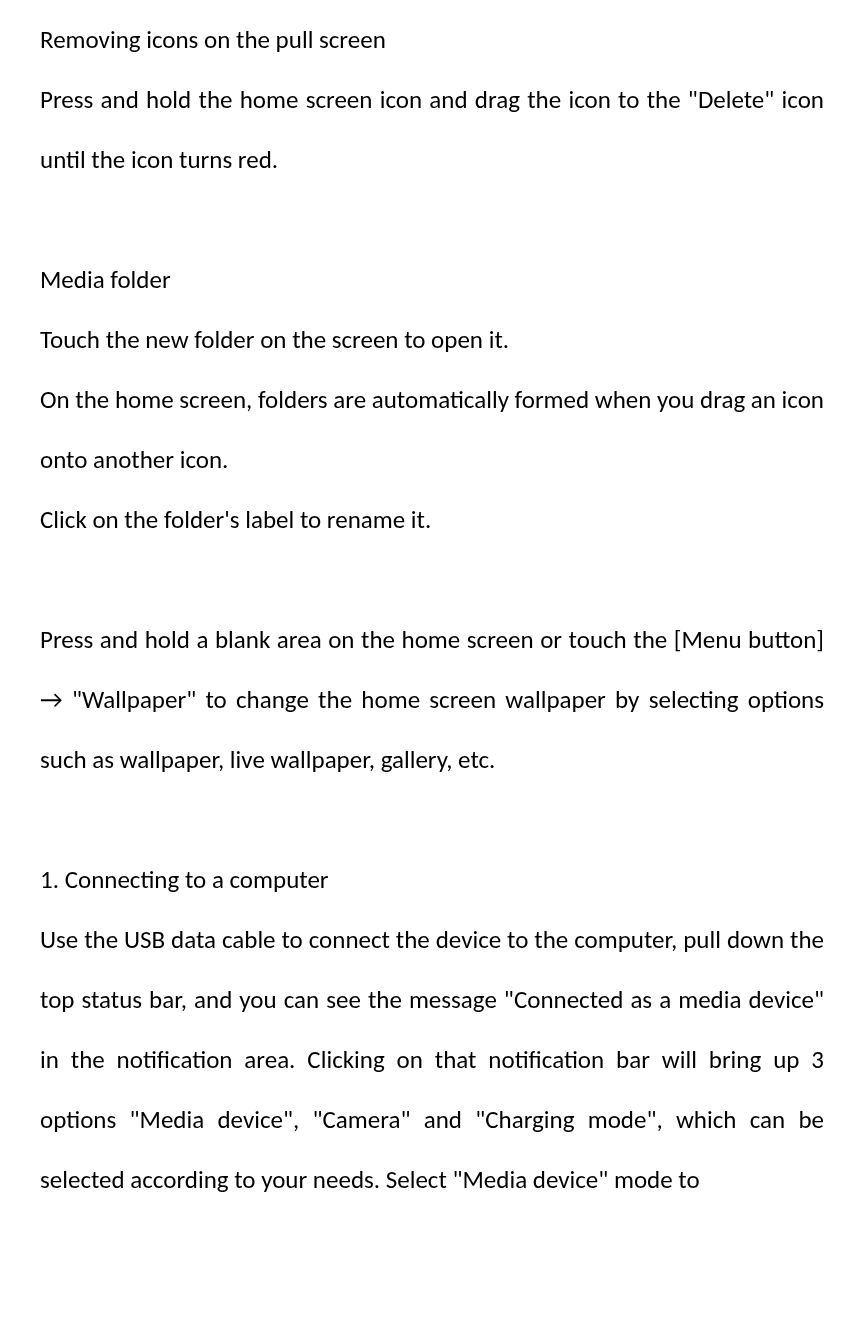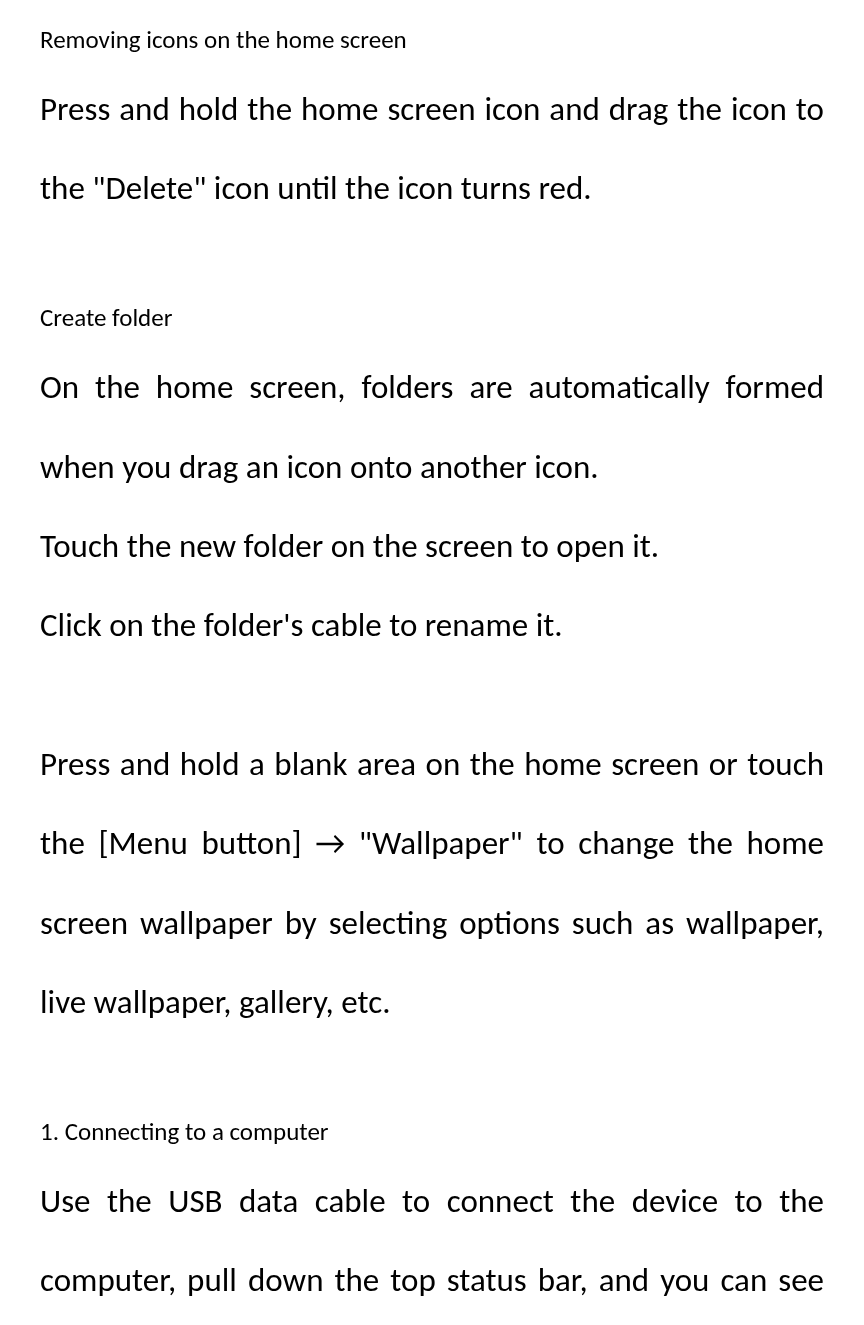--- a/index.html
+++ b/index.html
@@ -13,47 +13,47 @@
       font-family: Calibri, "Segoe UI", Arial, sans-serif;
       color: #000000;
       padding: 10px 40px 10px 40px;
     }
     .heading {
       font-size: 25px;
       line-height: 2.4;
       margin-bottom: 0;
     }
     .paragraph {
-      font-size: 33px;
+      font-size: 25px;
       line-height: 2.4;
       text-align: justify;
       text-justify: inter-word;
     }
     .spacer {
       height: 60px;
     }
     .section {
       margin-bottom: 0;
     }
   </style>
 </head>
 <body>
 
 <div class="section">
-  <div class="heading">Removing icons on the home screen</div>
+  <div class="heading">Removing icons on the pull screen</div>
   <div class="paragraph">Press and hold the home screen icon and drag the icon to the "Delete" icon until the icon turns red.</div>
 </div>
 
 <div class="spacer"></div>
 
 <div class="section">
-  <div class="heading">Create folder</div>
+  <div class="heading">Media folder</div>
+  <div class="paragraph">Touch the new folder on the screen to open it.</div>
   <div class="paragraph">On the home screen, folders are automatically formed when you drag an icon onto another icon.</div>
-  <div class="paragraph">Touch the new folder on the screen to open it.</div>
-  <div class="paragraph">Click on the folder's cable to rename it.</div>
+  <div class="paragraph">Click on the folder's label to rename it.</div>
 </div>
 
 <div class="spacer"></div>
 
 <div class="section">
   <div class="paragraph">Press and hold a blank area on the home screen or touch the [Menu button] → "Wallpaper" to change the home screen wallpaper by selecting options such as wallpaper, live wallpaper, gallery, etc.</div>
 </div>
 
 <div class="spacer"></div>
 

